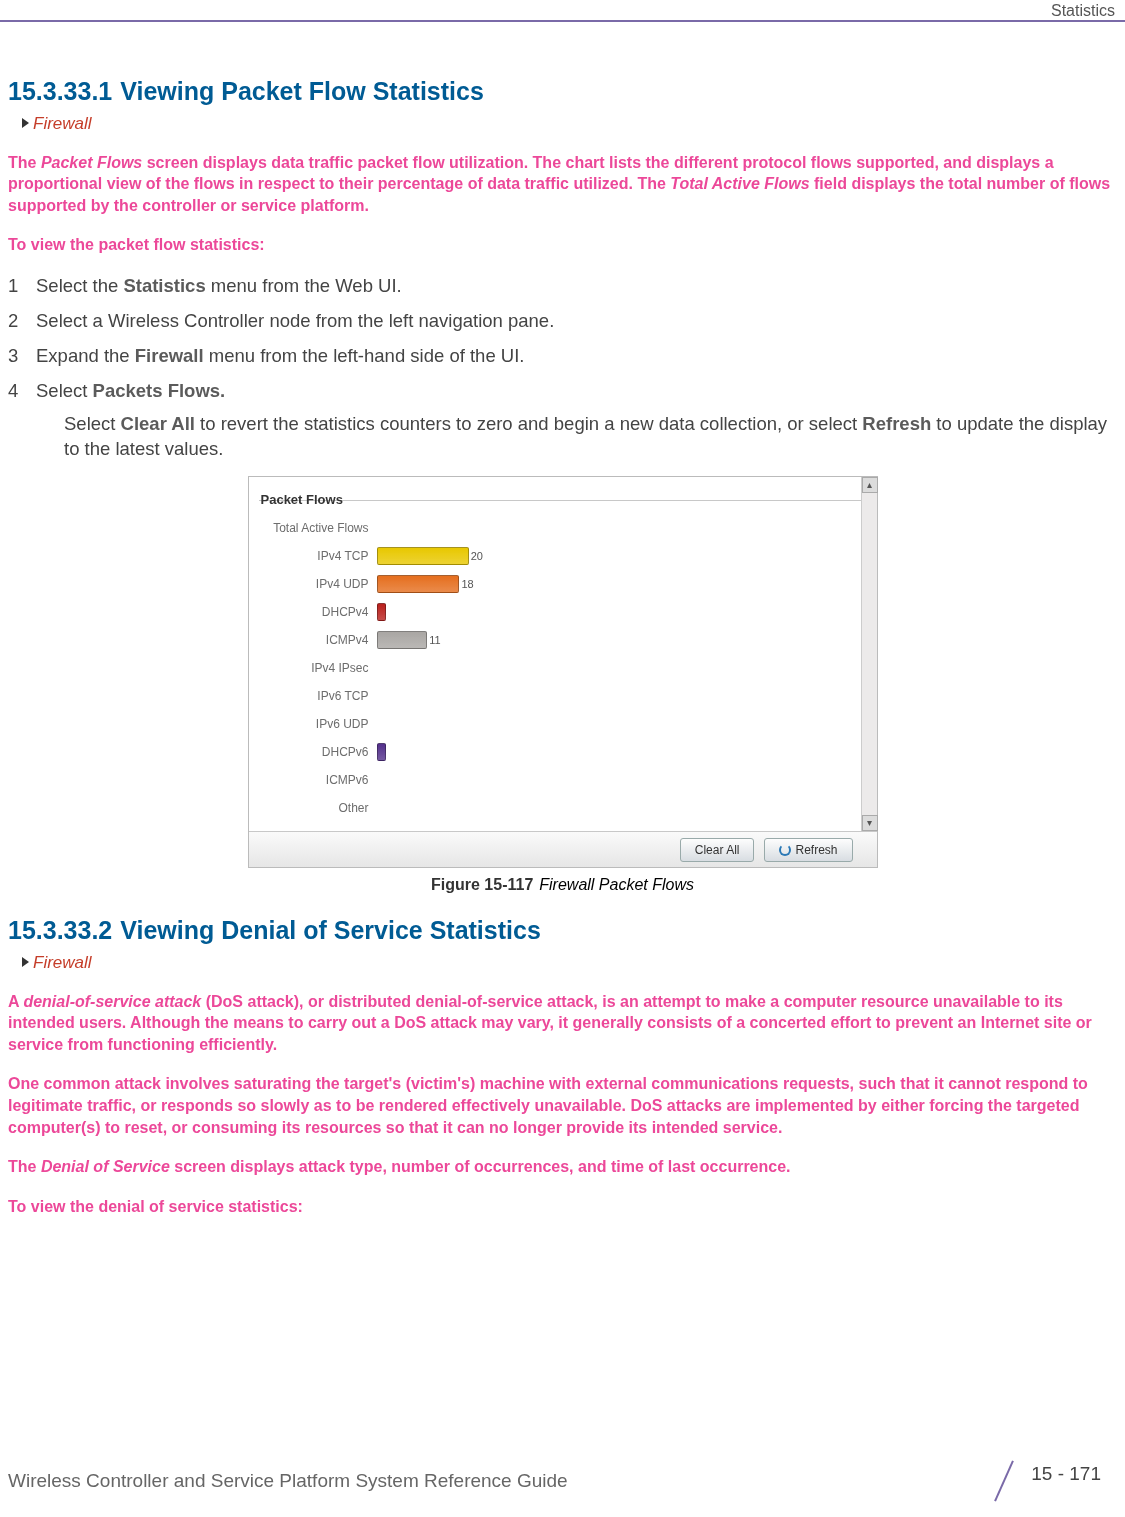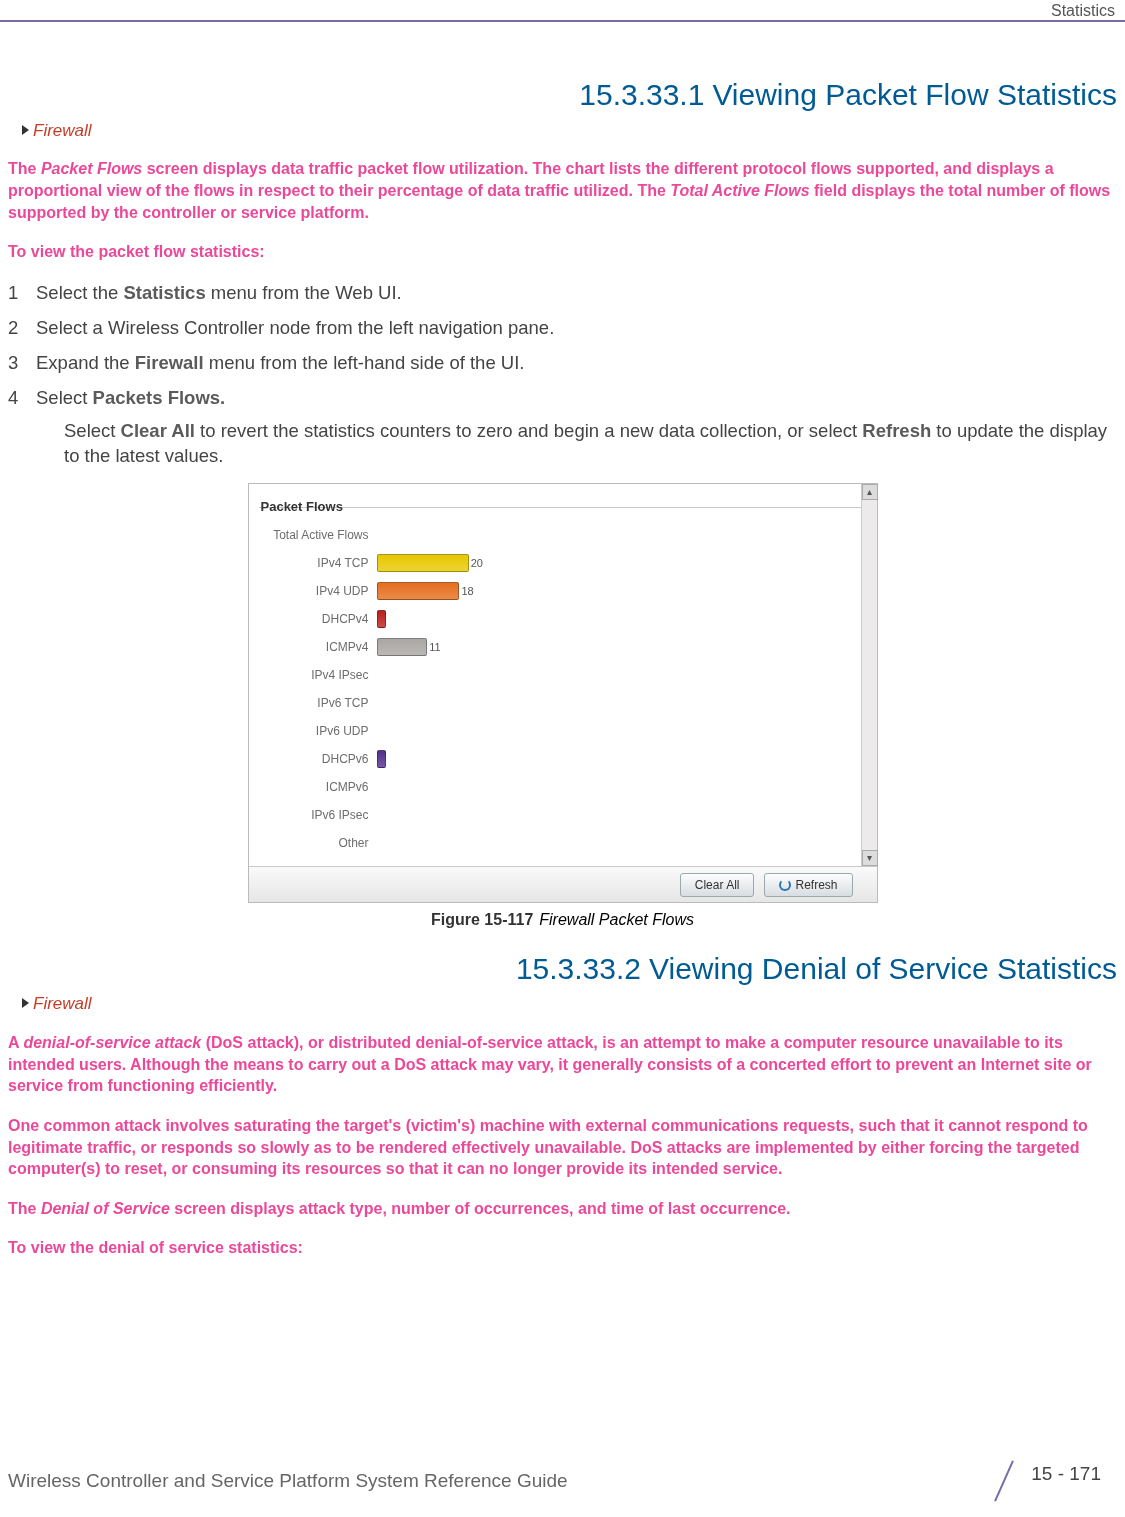--- a/index.html
+++ b/index.html
@@ -29,24 +29,23 @@
   .content {
     position: absolute;
     top: 75px;
     left: 8px;
     right: 8px;
     bottom: 60px;
     line-height: 1.35;
   }
   .section-heading {
     color: #005b94;
-    font-weight: normal;
-    font-size: 30px;
+    font-weight: bold;
+    font-size: 25px;
     margin-bottom: 4px;
-    text-align: right;
   }
   .section-num { margin-right: 8px; }
   .breadcrumb {
     color: #c53d29;
     font-style: italic;
     font-size: 17px;
     margin: 2px 0 16px 14px;
   }
   .triangle {
     display: inline-block;
@@ -270,24 +269,20 @@
               <div class="bar-cell"></div>
             </div>
             <div class="bar-row">
               <div class="bar-label">DHCPv6</div>
               <div class="bar-cell">
                 <div class="bar" style="width: 1.90476%; background: linear-gradient(rgb(83, 48, 139), rgba(83, 48, 139, 0.8)); border-color: rgba(0, 0, 0, 0.3);"></div>
               </div>
             </div>
             <div class="bar-row">
               <div class="bar-label">ICMPv6</div>
-              <div class="bar-cell"></div>
-            </div>
-            <div class="bar-row">
-              <div class="bar-label">IPv6 IPsec</div>
               <div class="bar-cell"></div>
             </div>
             <div class="bar-row">
               <div class="bar-label">Other</div>
               <div class="bar-cell"></div>
             </div>
           </div>
       </div>
       <div class="btn-row">
         <div class="ui-btn">

